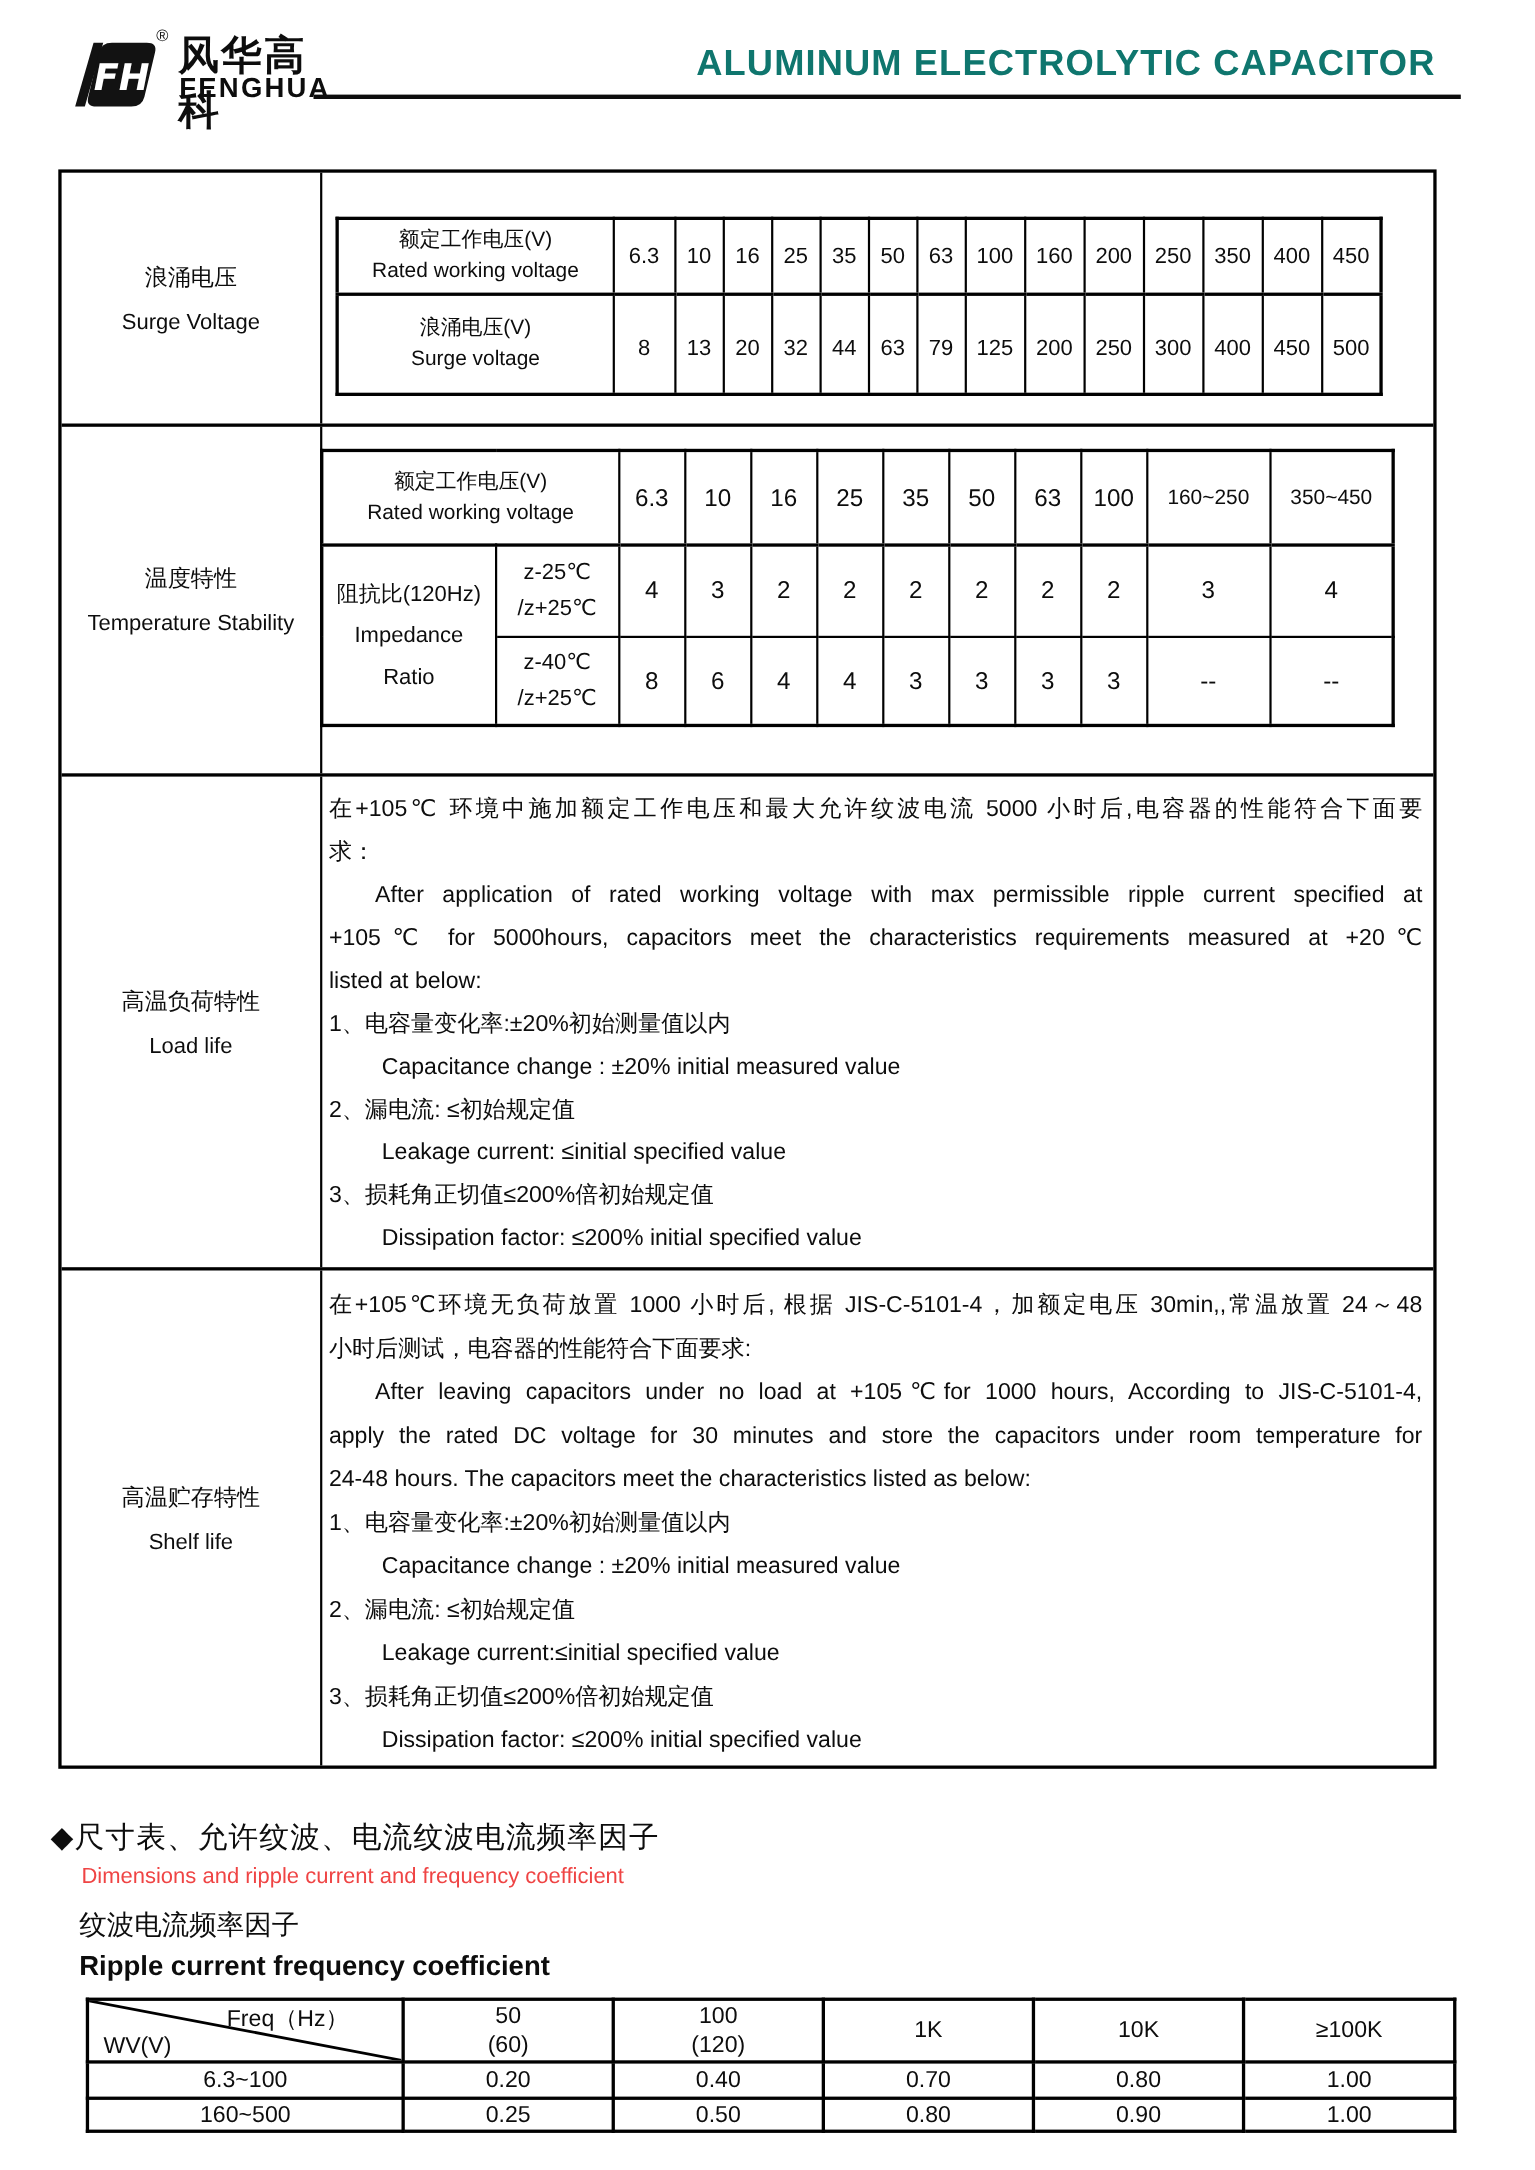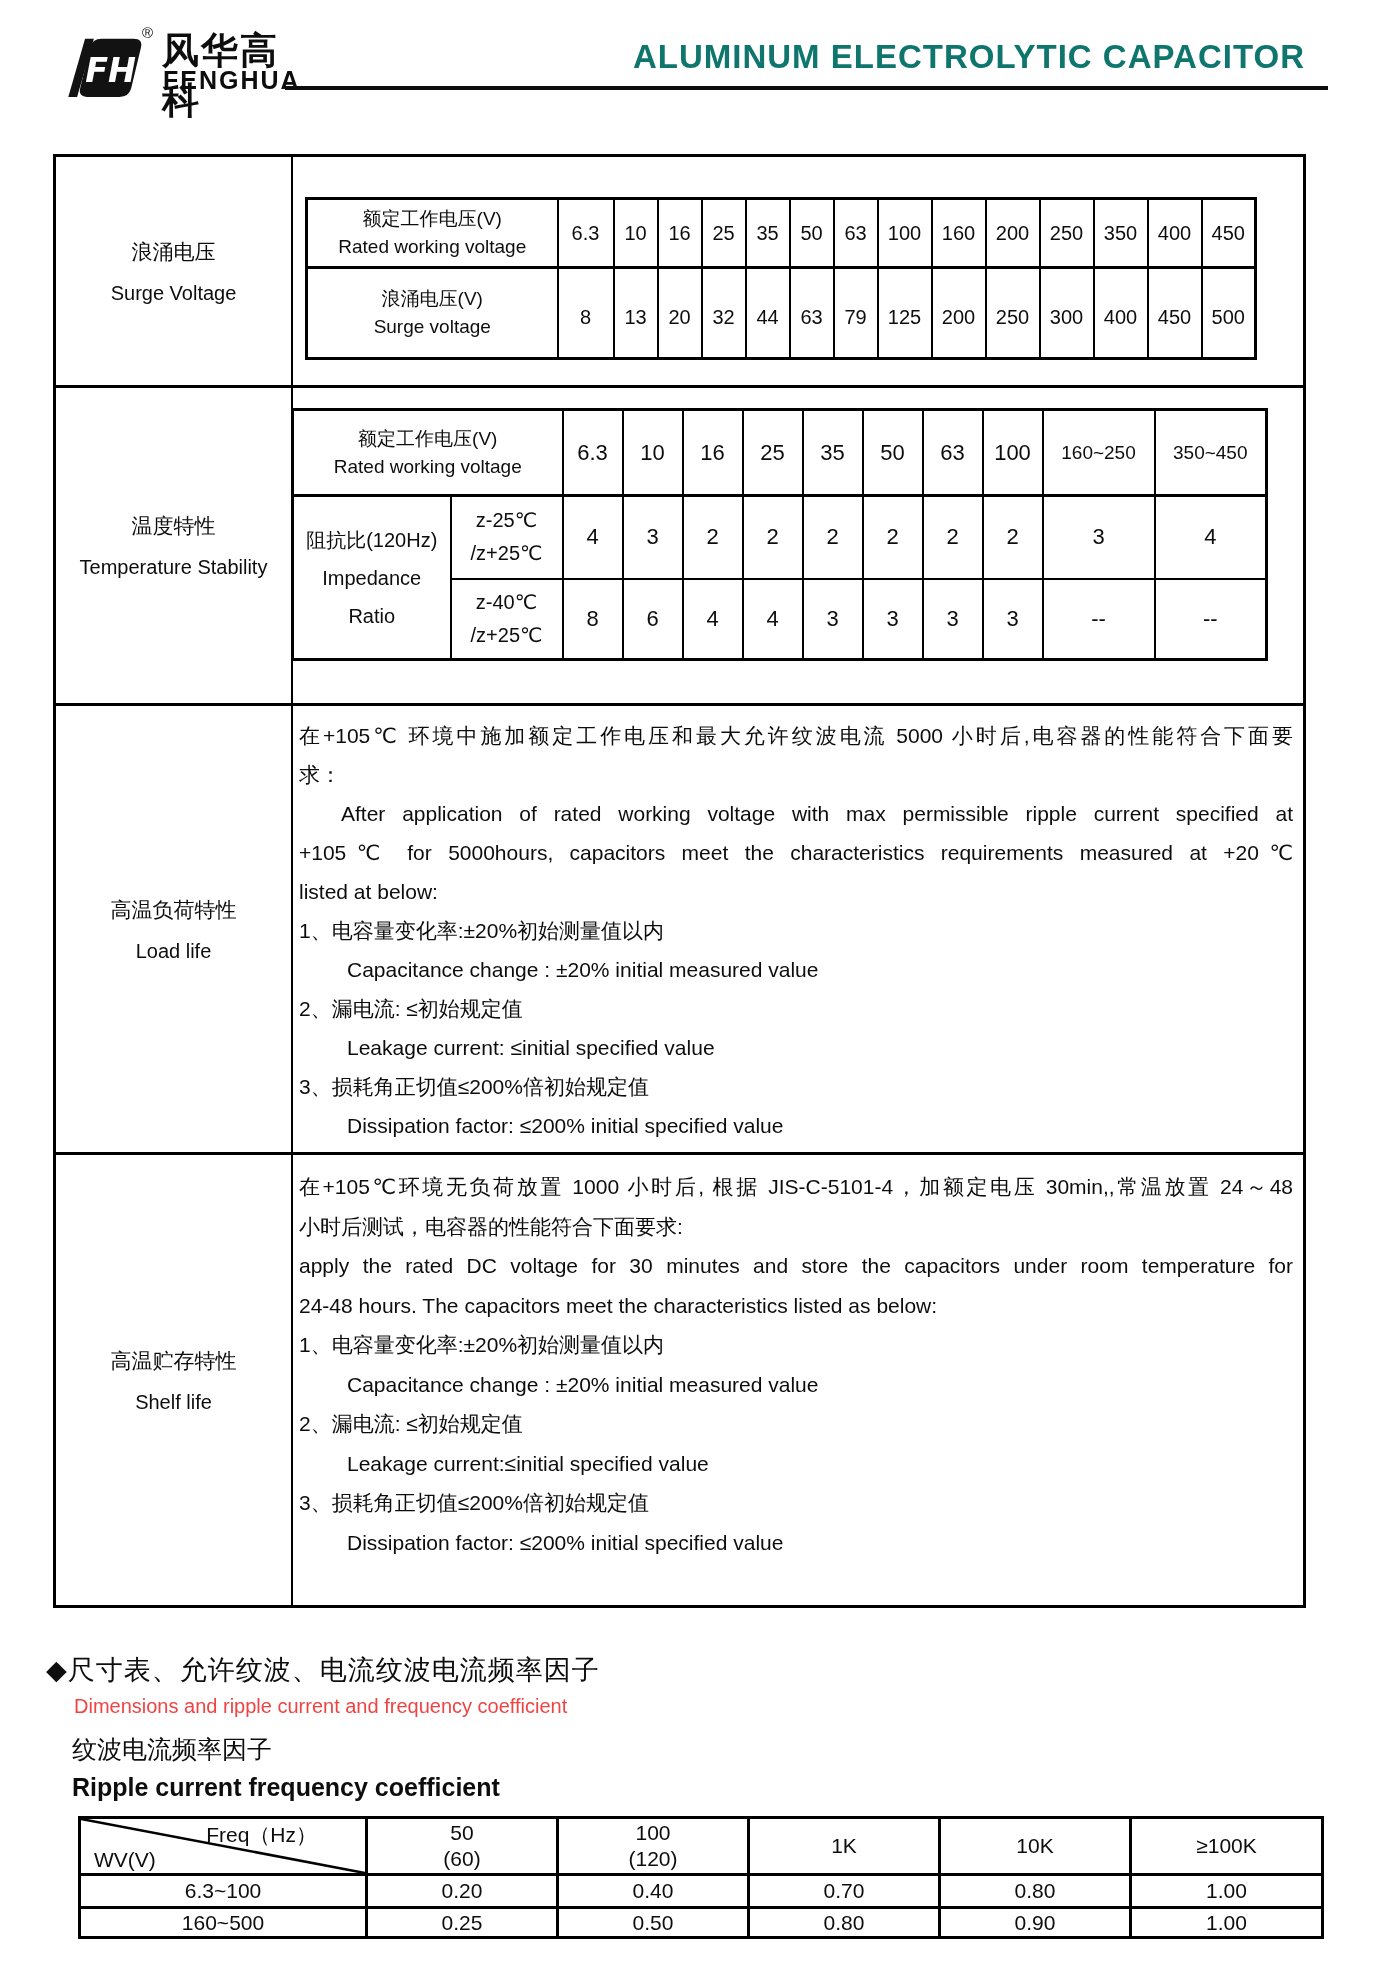--- a/index.html
+++ b/index.html
@@ -282,20 +282,21 @@
 
   <div class="spec-row row-shelf">
     <div class="label-cell">
       <span class="cn">高温贮存特性</span>
       <span class="en">Shelf life</span>
     </div>
     <div class="row-content">
       <div class="life-text">
         <span class="line just">在+105℃环境无负荷放置 1000 小时后, 根据 JIS-C-5101-4，加额定电压 30min,,常温放置 24～48</span>
         <span class="line">小时后测试，电容器的性能符合下面要求:</span>
+        <span class="line just ind">After leaving capacitors under no load at +105℃for 1000 hours, According to JIS-C-5101-4,</span>
         <span class="line just">apply the rated DC voltage for 30 minutes and store the capacitors under room temperature for</span>
         <span class="line">24-48 hours. The capacitors meet the characteristics listed as below:</span>
         <span class="line">1、电容量变化率:±20%初始测量值以内</span>
         <span class="line sub">Capacitance change : ±20% initial measured value</span>
         <span class="line">2、漏电流: ≤初始规定值</span>
         <span class="line sub">Leakage current:≤initial specified value</span>
         <span class="line">3、损耗角正切值≤200%倍初始规定值</span>
         <span class="line sub">Dissipation factor: ≤200% initial specified value</span>
       </div>
     </div>

